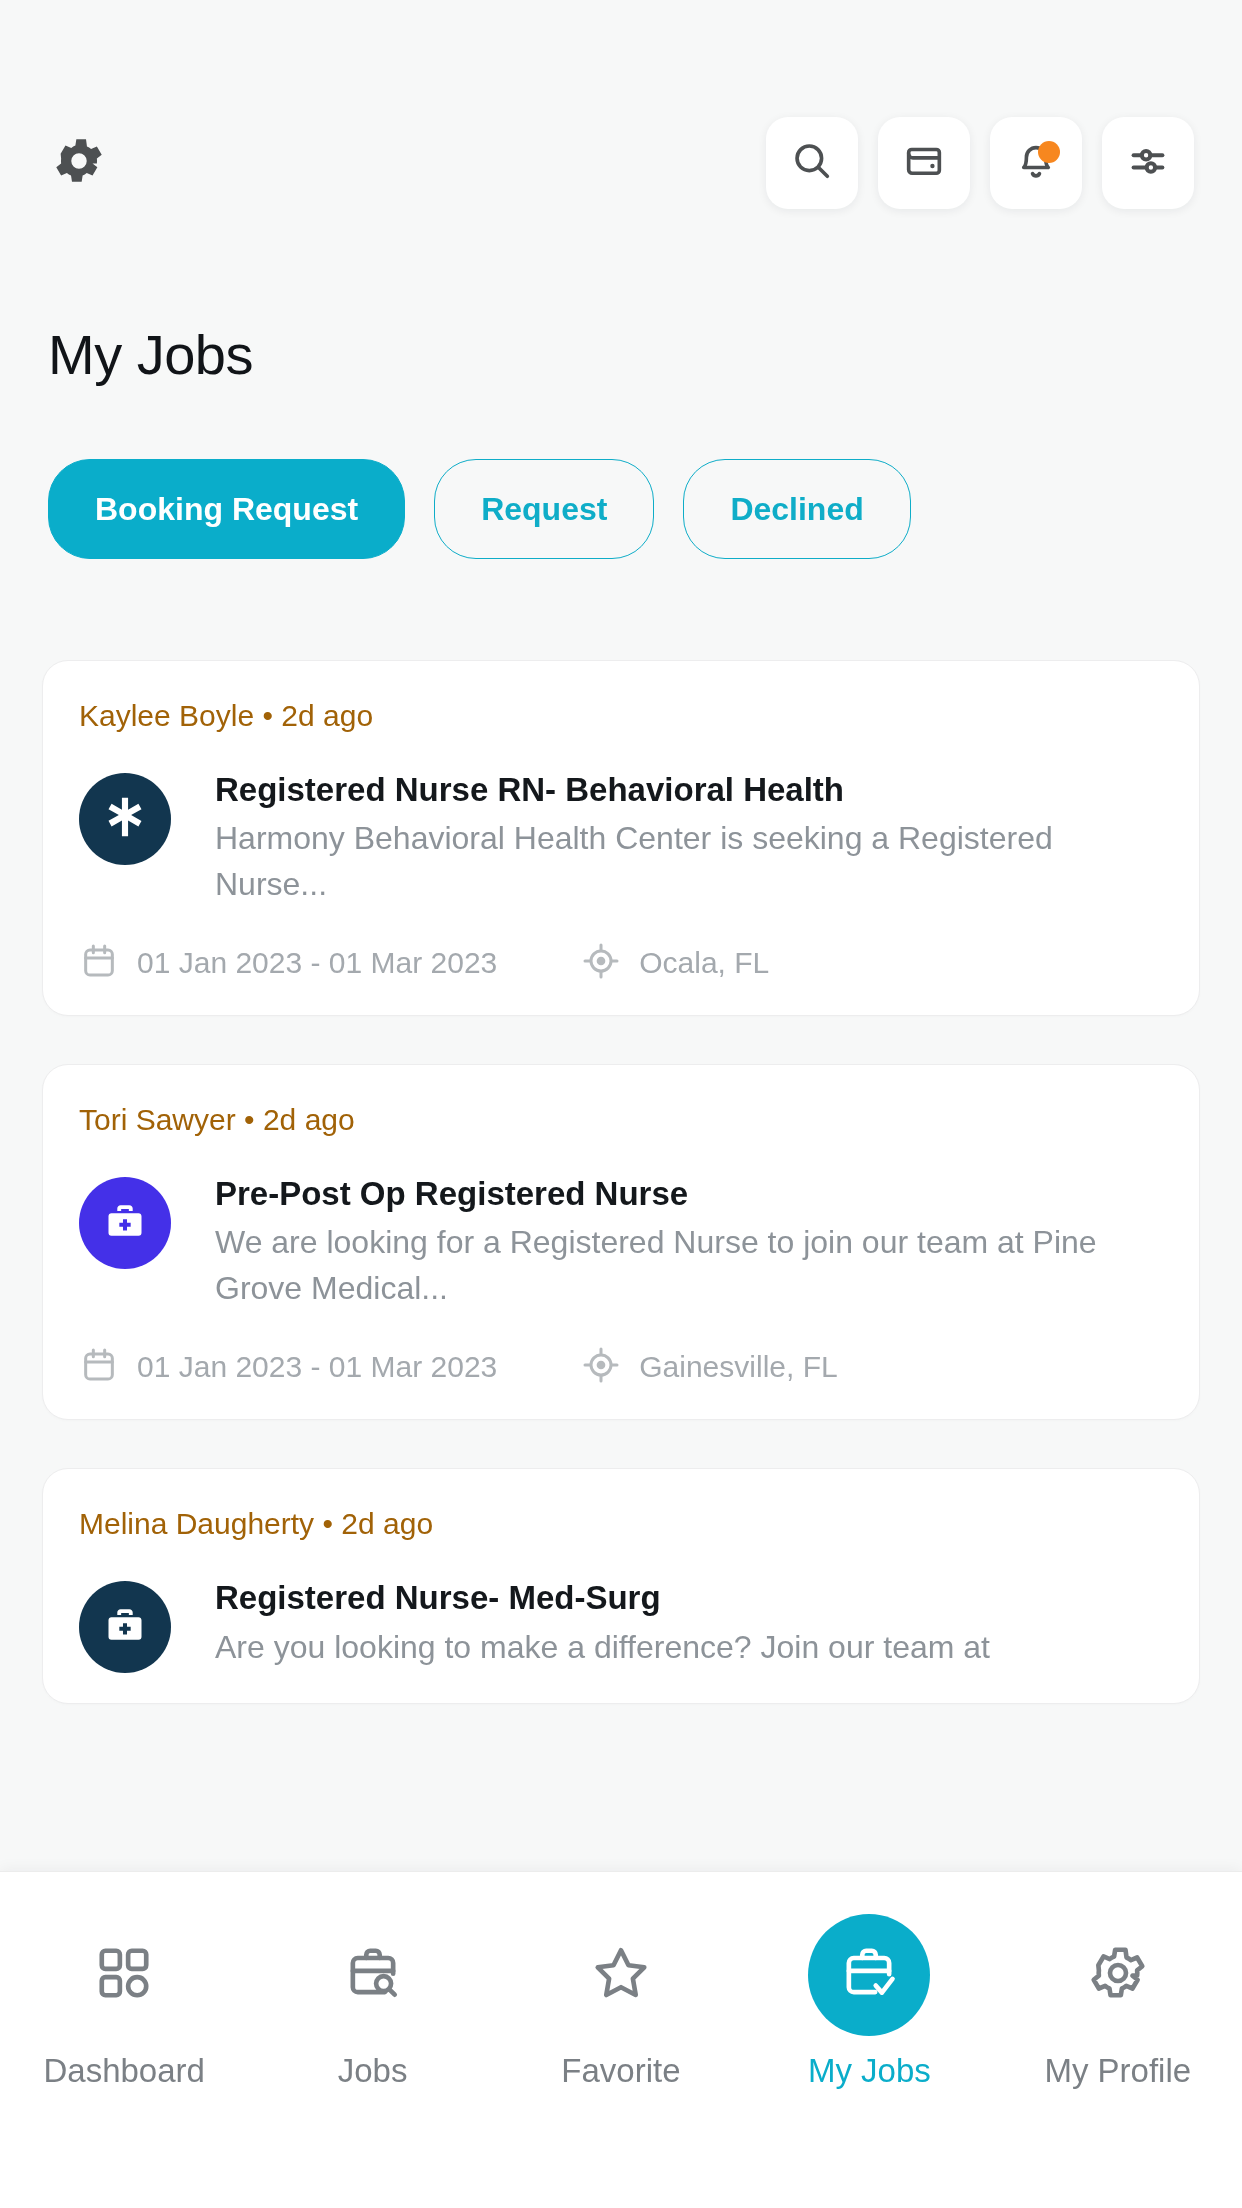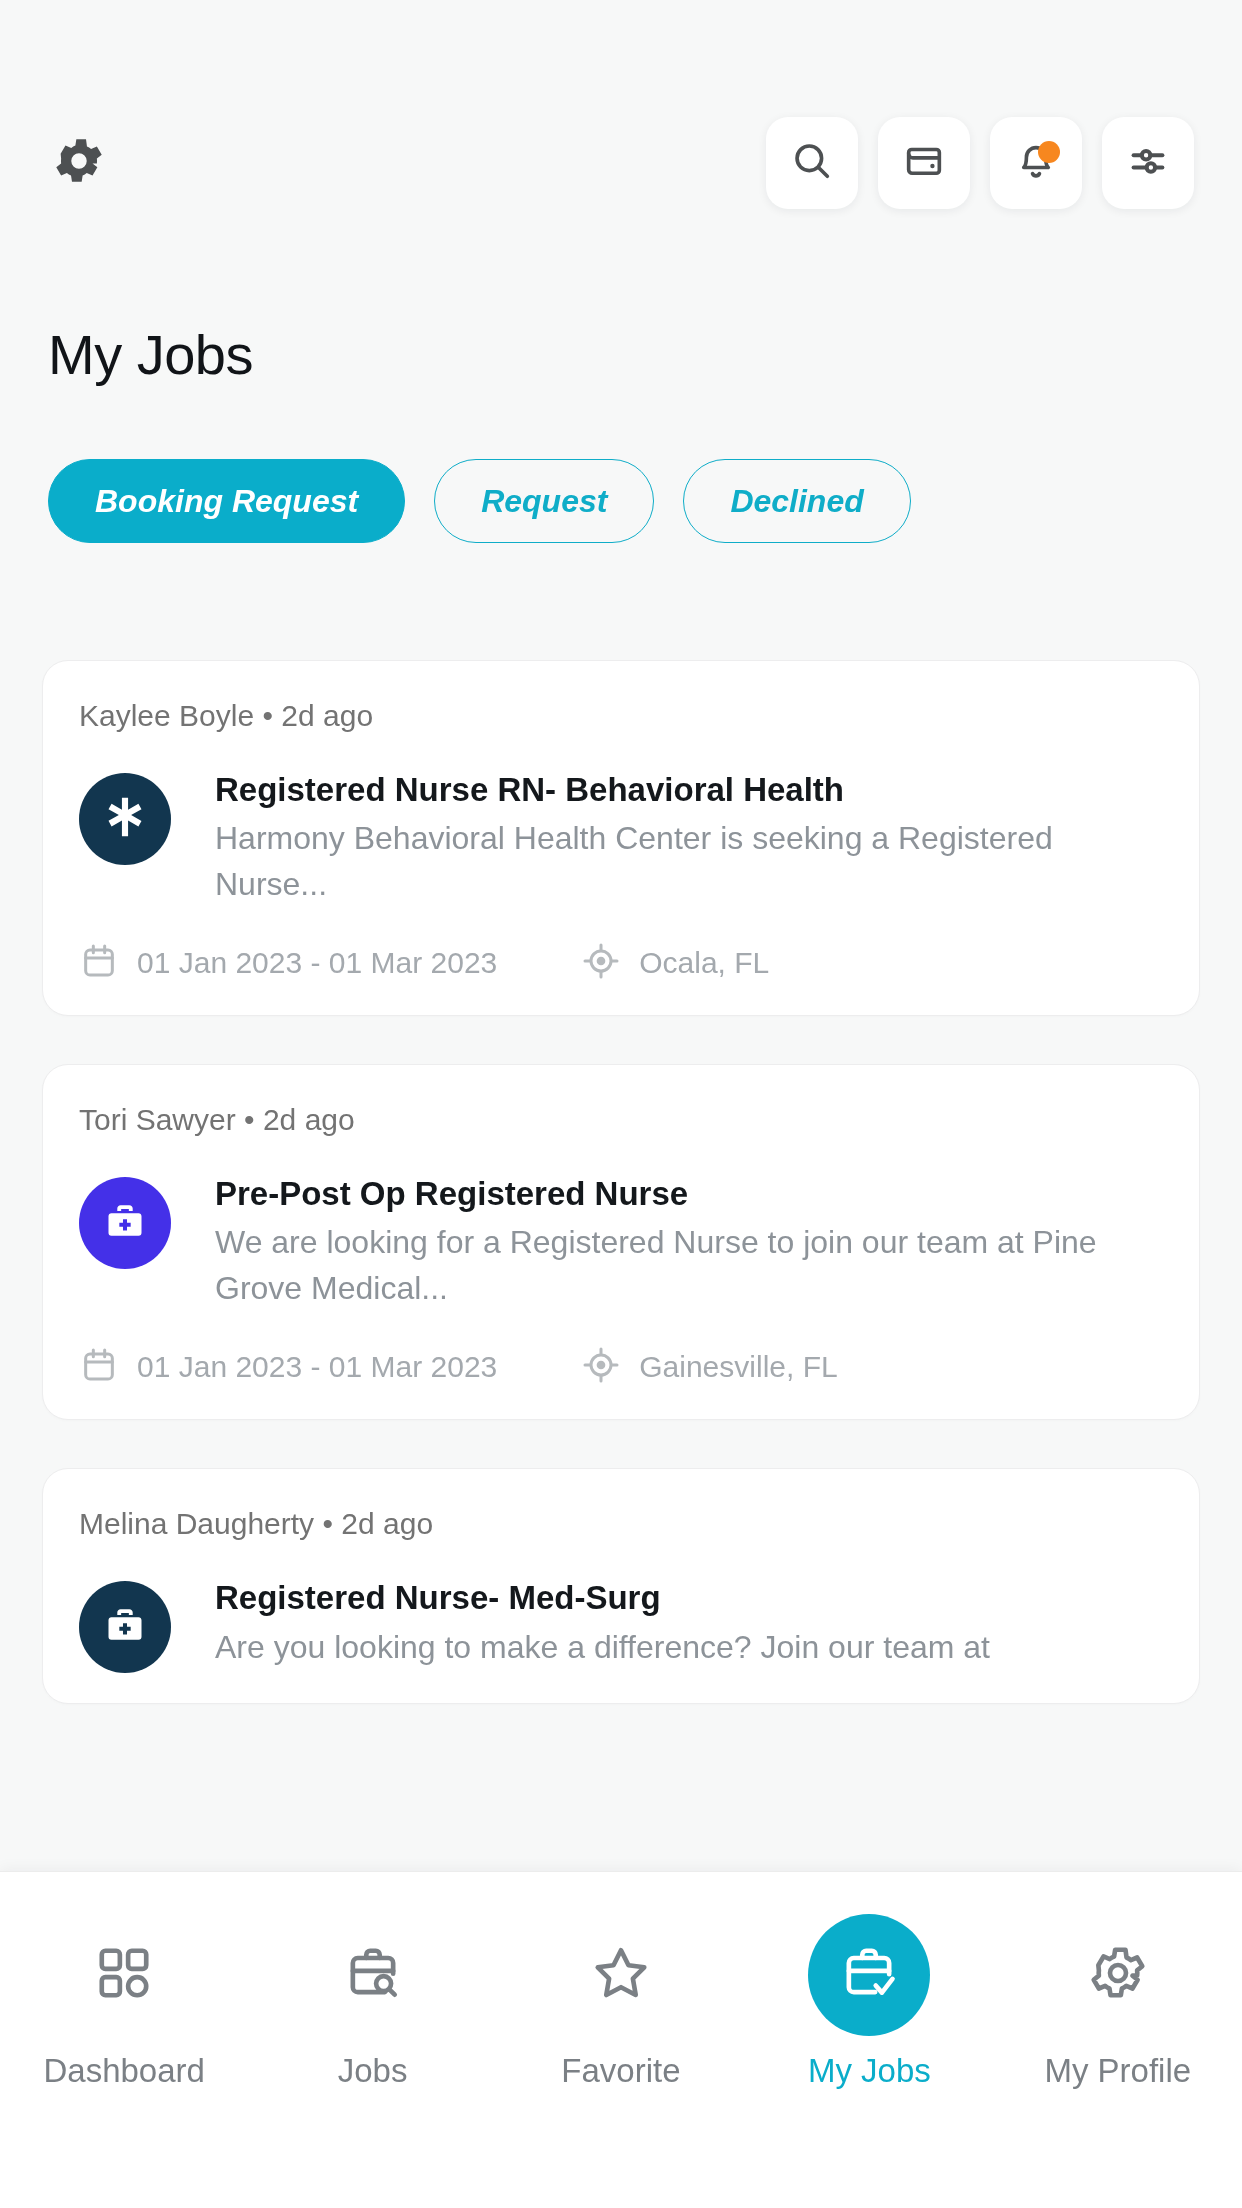--- a/index.html
+++ b/index.html
@@ -34,35 +34,35 @@
     position:absolute; top:322px; left:48px;
     font-size:56px; font-weight:400; color:#111418; letter-spacing:-0.5px;
   }
 
   
   .tabs {
     position:absolute; top:459px; left:48px;
     display:flex; gap:29px; white-space:nowrap;
   }
   .tab {
-    height:84px; border-radius:42px; padding:0 46px;
+    height:100px; border-radius:42px; padding:0 46px;
     display:flex; align-items:center; justify-content:center;
     font-size:32px; font-weight:700;
-    border:1.5px solid #0fadc8; color:#0fadc8; background:transparent;font-style:italic;
+    border:1.5px solid #0fadc8; color:#0fadc8; background:transparent;
   }
   .tab.active { background:#0aadca; color:#ffffff; border-color:#0aadca; font-weight:700; }
 
   
   .card-list { position:absolute; top:660px; left:42px; width:1158px; }
   .card {
     background:#ffffff; border:1px solid #ededee; border-radius:26px;
     padding:38px 36px 30px 36px; margin-bottom:48px;
     box-shadow:0 1px 3px rgba(17,24,39,0.02);
   }
-  .card-meta { font-size:30px; color:#737373; margin-bottom:36px; }
+  .card-meta { font-size:30px; color:#a16207; margin-bottom:36px; }
   .card-body { display:flex; gap:44px; align-items:flex-start; }
   .avatar {
     flex:0 0 auto; width:92px; height:92px; border-radius:50%;
     display:flex; align-items:center; justify-content:center; margin-top:4px;
   }
   .card-text { flex:1 1 auto; min-width:0; }
   .job-title { font-size:33px; font-weight:700; color:#14181c; line-height:1.25; }
   .job-desc  { font-size:32px; color:#8d9399; line-height:1.42; margin-top:6px; }
   .card-foot { display:flex; align-items:center; gap:84px; margin-top:34px; }
   .foot-item { display:flex; align-items:center; gap:18px; }

